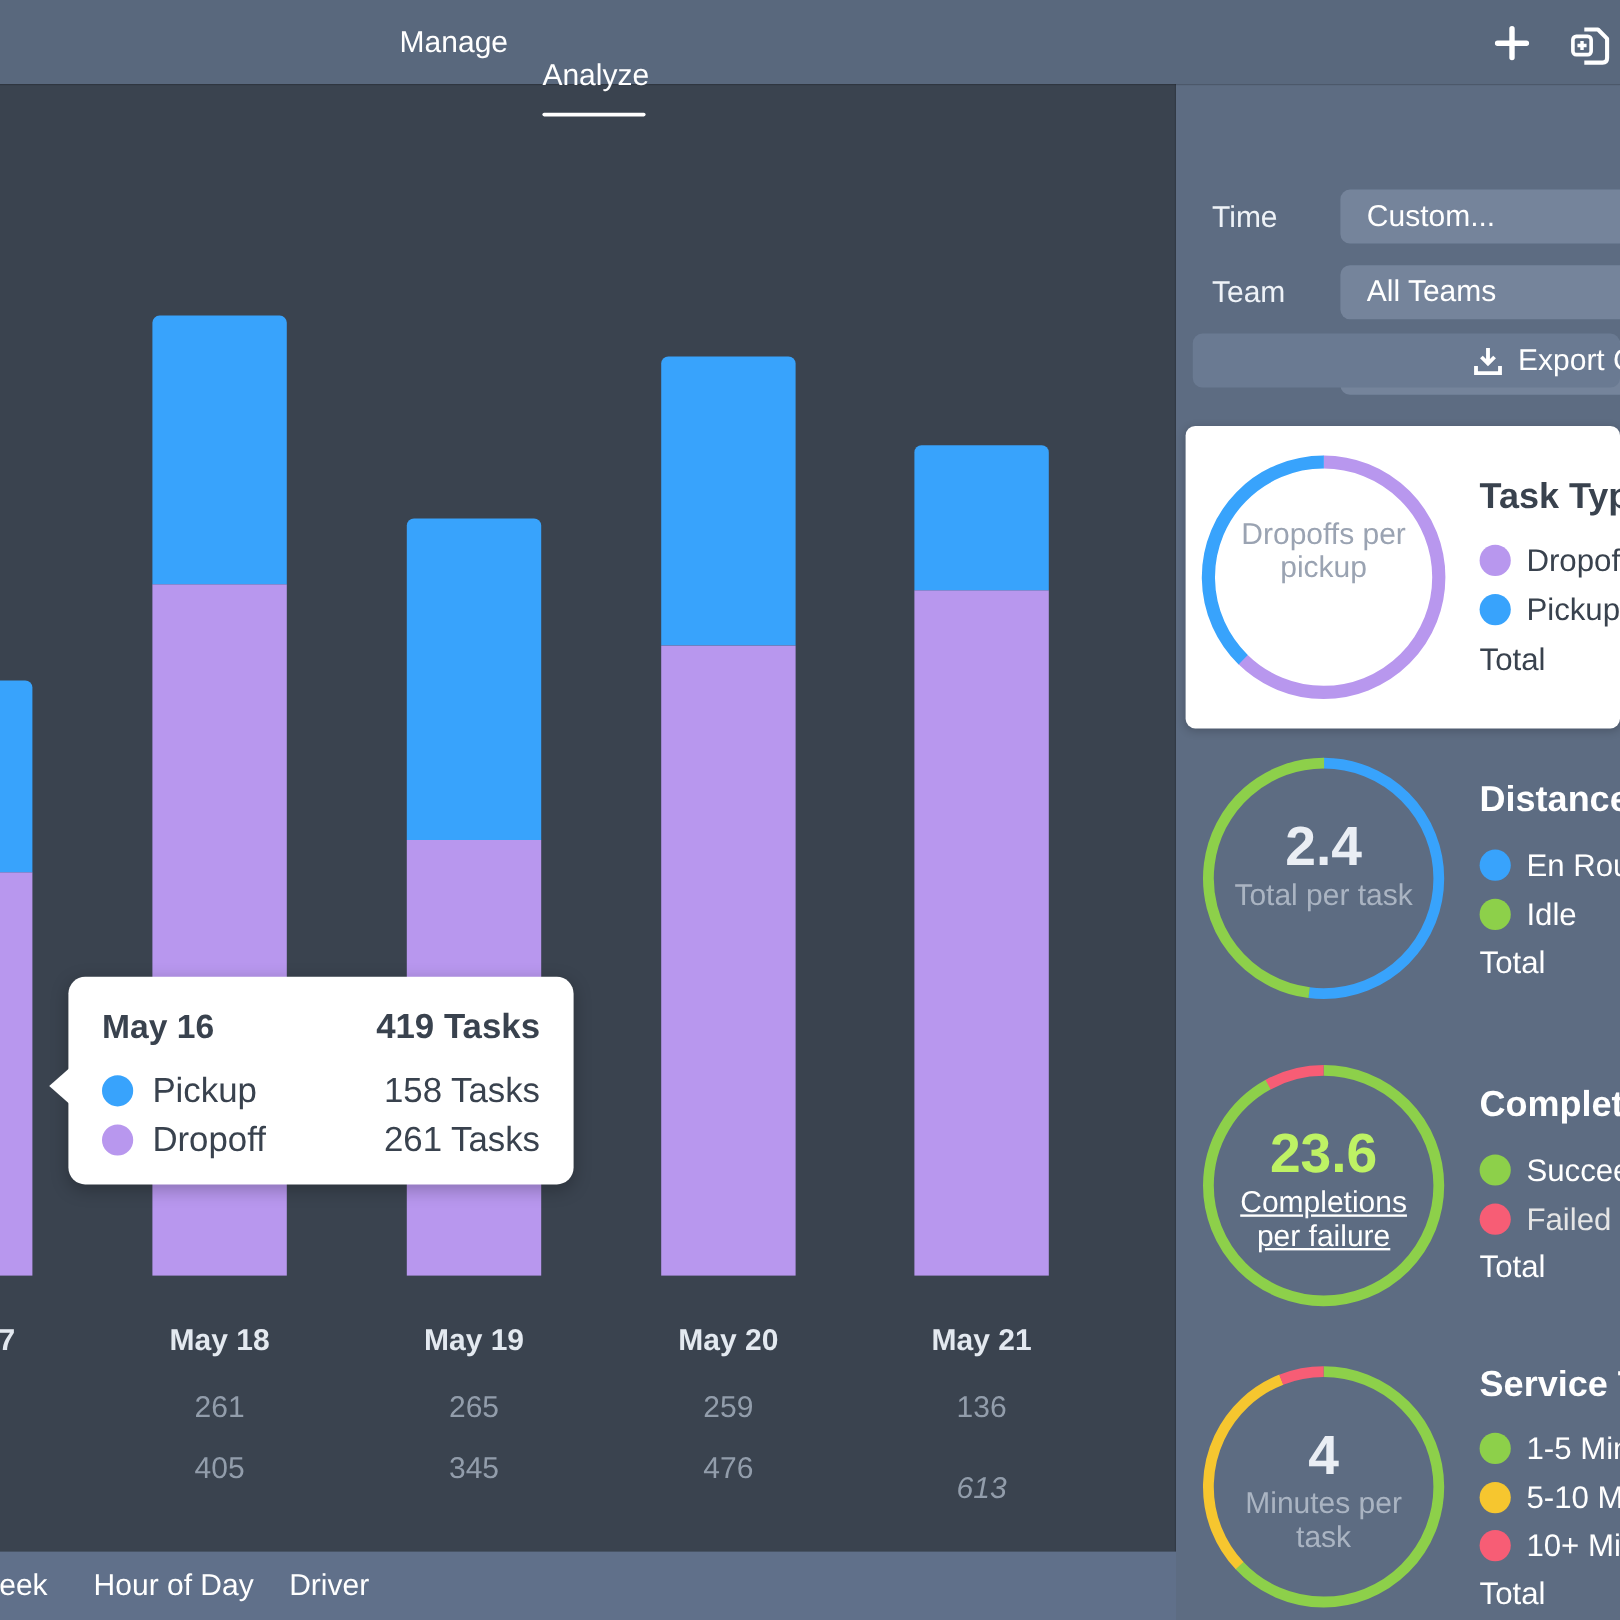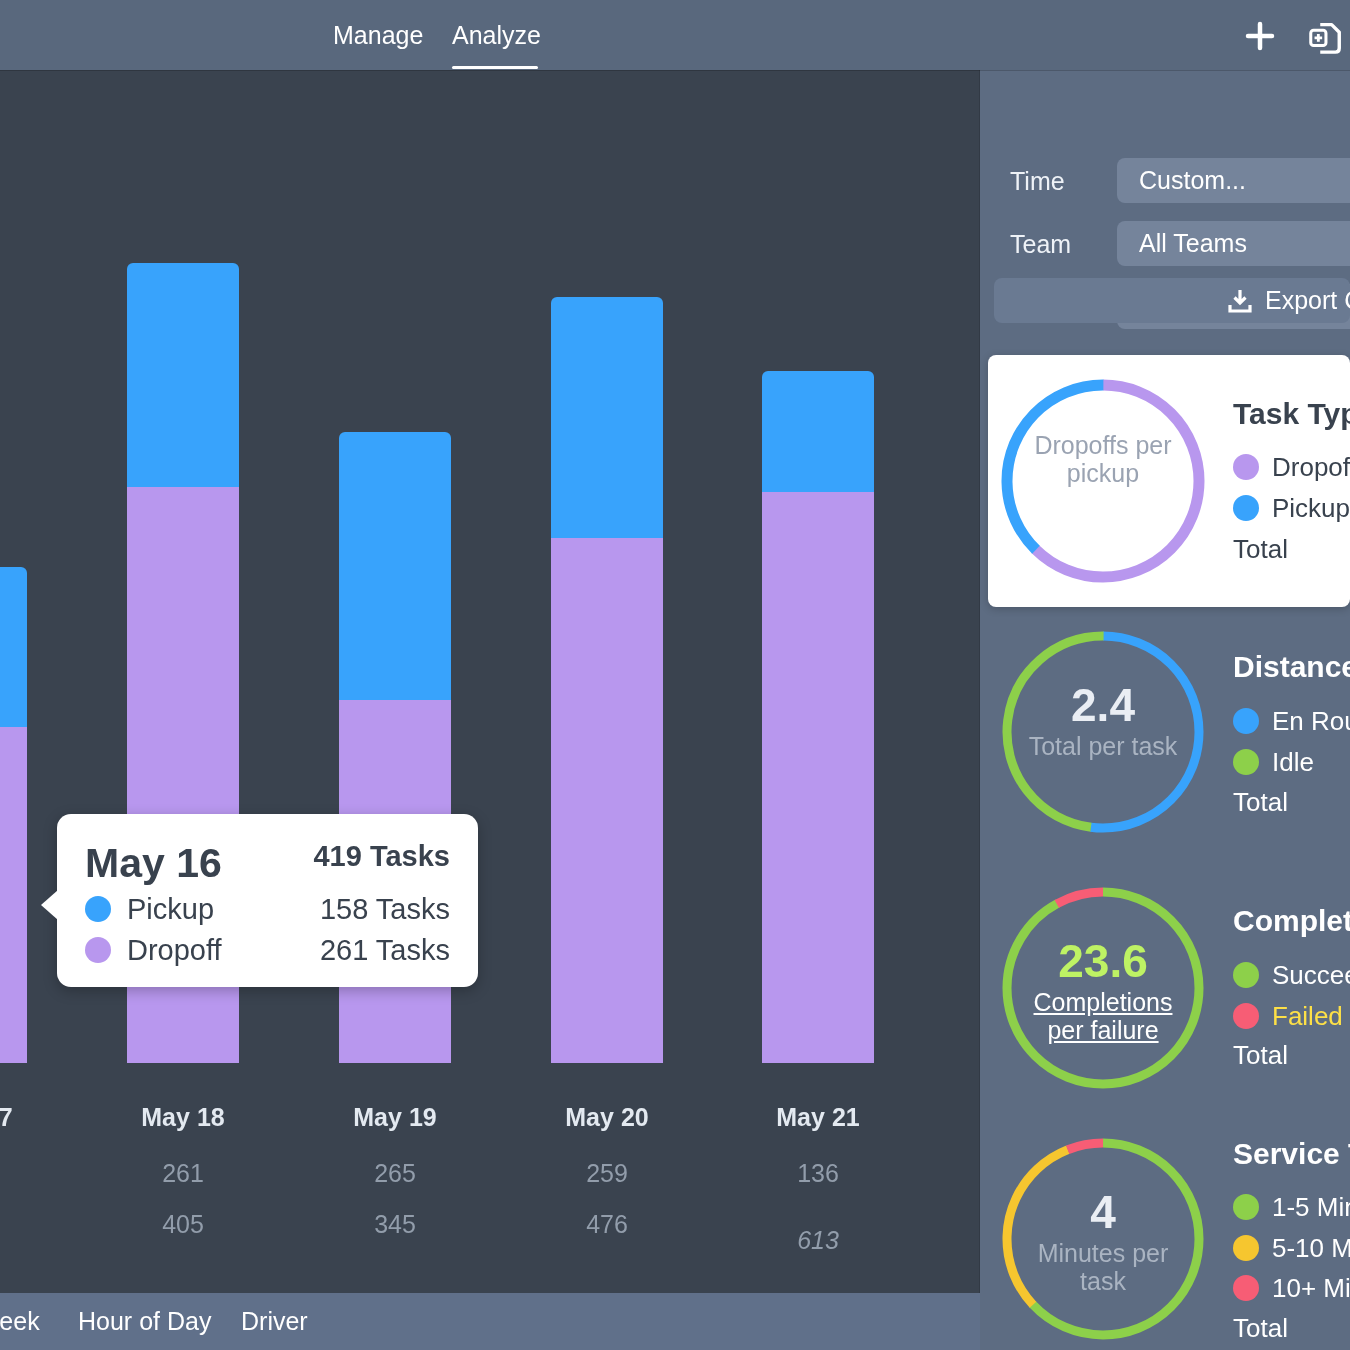--- a/index.html
+++ b/index.html
@@ -27,21 +27,21 @@
   .col .num{color:#929dab;font-size:25px;}
 
   
   .tooltip{left:57px;top:744px;width:421px;height:173px;background:#fff;
            border-radius:14px;box-shadow:0 4px 14px rgba(0,0,0,.25);z-index:20;}
   .tooltip .arrow{position:absolute;left:-16px;top:76px;width:0;height:0;
            border-top:15px solid transparent;border-bottom:15px solid transparent;
            border-right:17px solid #fff;}
   .tt-row{position:absolute;left:28px;right:28px;height:32px;}
   .tt-label{position:absolute;left:0;color:#39424e;font-size:29px;}
-  .tt-title{font-weight:bold;font-size:41px;}
+  .tt-title{font-weight:bold;font-size:28px;}
   .tt-val{position:absolute;right:0;color:#39424e;font-size:29px;font-weight:bold;}
   .tt-dot{position:absolute;left:0;top:3px;width:26px;height:26px;border-radius:50%;}
   .tt-dot + .tt-label{left:42px;}
 
   
   .panel{left:980px;top:70px;width:370px;height:1280px;background:#5d6c82;
          box-shadow:-1px 0 0 rgba(0,0,0,.12);z-index:10;}
   .filter-label{position:absolute;left:30px;color:#eef2f7;font-size:25px;}
   .filter-select{position:absolute;left:137px;width:260px;height:45px;
          background:#75849b;border-radius:8px;color:#fff;font-size:25px;
@@ -72,21 +72,21 @@
         font-size:25px;white-space:nowrap;cursor:pointer;}
 </style>
 </head>
 <body>
 
 <div class="stage">
 
   <div class="abs nav">
     <div id="nav-tabs">
         <div class="nav-tab" style="left: 333px; width: 90px; text-align: left;">Manage</div>
-        <div class="nav-tab" style="left: 452px; width: 86px; text-align: left;">Analyze<div class="underline"></div></div>
+        <div class="nav-tab" style="left: 452px; width: 86px; text-align: left; margin-top: 28px;">Analyze<div class="underline"></div></div>
       </div>
     <svg class="nav-icon" style="left:1241px" viewBox="0 0 38 38">
       <path d="M19 7 V31 M7 19 H31" stroke="#fff" stroke-width="4.5" stroke-linecap="round"></path>
     </svg>
     <svg class="nav-icon" style="left:1306px" viewBox="0 0 40 40">
       <path d="M15 8 H27 L35 16 V33 Q35 37 31 37 H15" fill="none" stroke="#fff" stroke-width="3.6" stroke-linejoin="round"></path>
       <rect x="5" y="14" width="16" height="16" rx="3" fill="#59687d" stroke="#fff" stroke-width="3.2"></rect>
       <path d="M13 18 V26 M9 22 H17" stroke="#fff" stroke-width="3"></path>
     </svg>
   </div>
@@ -226,21 +226,21 @@
             <div class="donut-value" style="color: #bef264; text-align: center;">23.6</div>
             <div class="donut-sub" style="color: #ffffff; text-decoration: underline;">Completions per failure</div>
           </div>
           <div class="title" style="top: 32px; color: rgb(255, 255, 255);">Completion</div>
           <div class="legend-row" style="top: 89px;">
             <div class="legend-dot" style="background: rgb(141, 208, 74);"></div>
             <div class="legend-label" style="color: rgb(255, 255, 255);">Succeeded</div>
           </div>
           <div class="legend-row" style="top: 129.5px;">
             <div class="legend-dot" style="background: rgb(247, 93, 117);"></div>
-            <div class="legend-label" style="color: #fde047;">Failed</div>
+            <div class="legend-label" style="color: #e5e5e5;">Failed</div>
           </div>
           <div class="total-label" style="top: 168px; color: rgb(255, 255, 255);">Total</div>
         </div>
         <div class="card" style="top: 1054px;">
           <svg width="220" height="220" viewBox="0 0 220 220" class="donut" style="top: 5px;">
             <circle cx="110" cy="110" r="96" fill="none" stroke="#8dd04a" stroke-width="9" stroke-dasharray="380.0070473782214 603.1857894892403" transform="rotate(-90 110 110)"></circle>
             <circle cx="110" cy="110" r="96" fill="none" stroke="#f6c62f" stroke-width="9" stroke-dasharray="186.98759474166448 603.1857894892403" transform="rotate(136.8 110 110)"></circle>
             <circle cx="110" cy="110" r="96" fill="none" stroke="#f75d75" stroke-width="9" stroke-dasharray="36.19114736935442 603.1857894892403" transform="rotate(248.39999999999998 110 110)"></circle>
           </svg>
           <div class="donut-center" style="top: 63px;">

